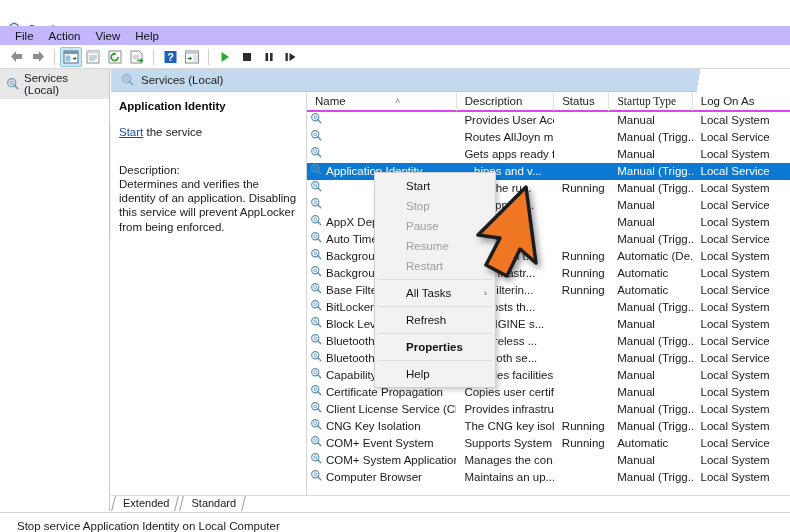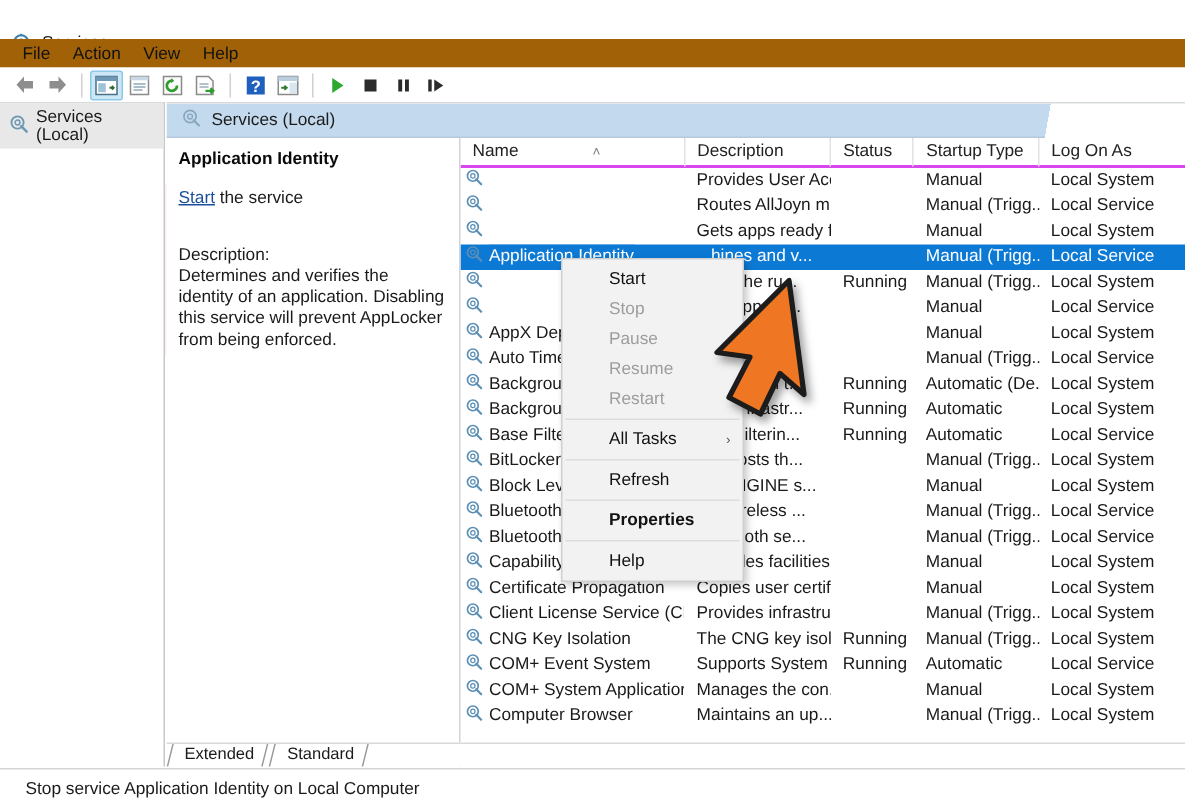--- a/index.html
+++ b/index.html
@@ -64,21 +64,21 @@
   }
   .titlebar .tb-icon { margin-right: 6px; display:flex; }
   .titlebar .tb-text {
     font-size: 11.5px; color: #1c1c1c;
   }
 
   
   .menubar {
     position: absolute; left: 0; top: 26px;
     width: 790px; height: 19px;
-    background: #a16207;
+    background: #c4b5fd;
     display: flex; align-items: center;
     padding-left: 8px;
     z-index: 5;
   }
   .menu-item {
     font-size: 11.5px;
     color: #111;
     padding: 2px 8px 2px 7px;
     cursor: default;
   }
@@ -210,21 +210,21 @@
   }
   .sort-arrow {
     position: absolute;
     left: 88px; top: 0px;
     font-size: 9px;
     color: #7a7a7a;
   }
   .col-name   { width: 170px; }
   .col-desc   { width: 110px; }
   .col-status { width: 62px; }
-  .col-start  { width: 94px; }
+  .col-start  { width: 94px; font-family: Liberation Serif, serif; }
   .col-logon  { width: 110px; border-right: none !important; }
 
   .lv-rows { position: relative; z-index: 3; }
   .lv-row {
     display: flex;
     height: 17px;
     align-items: center;
     white-space: nowrap;
     cursor: default;
   }

